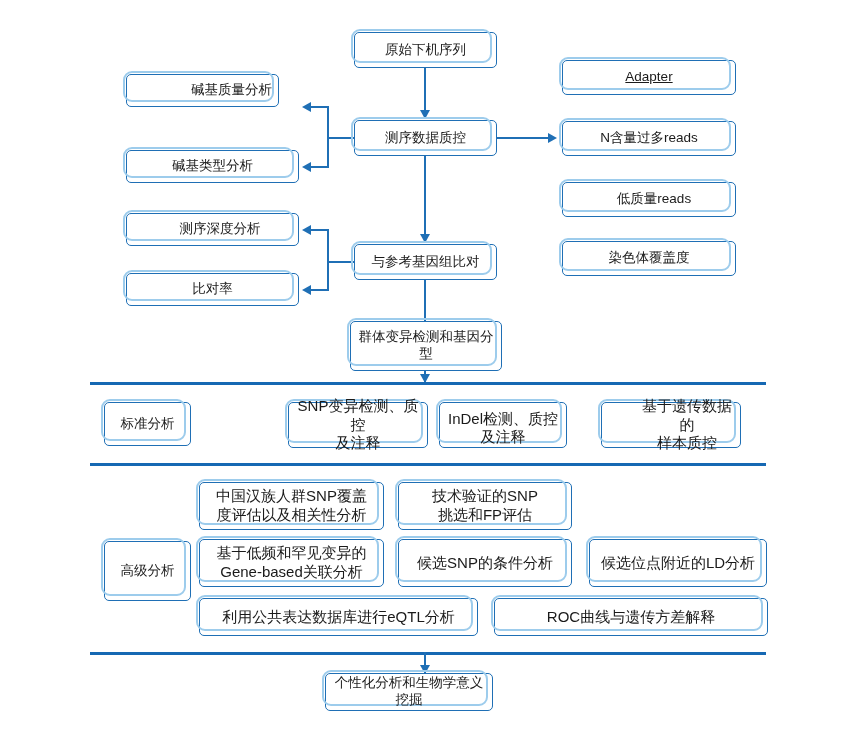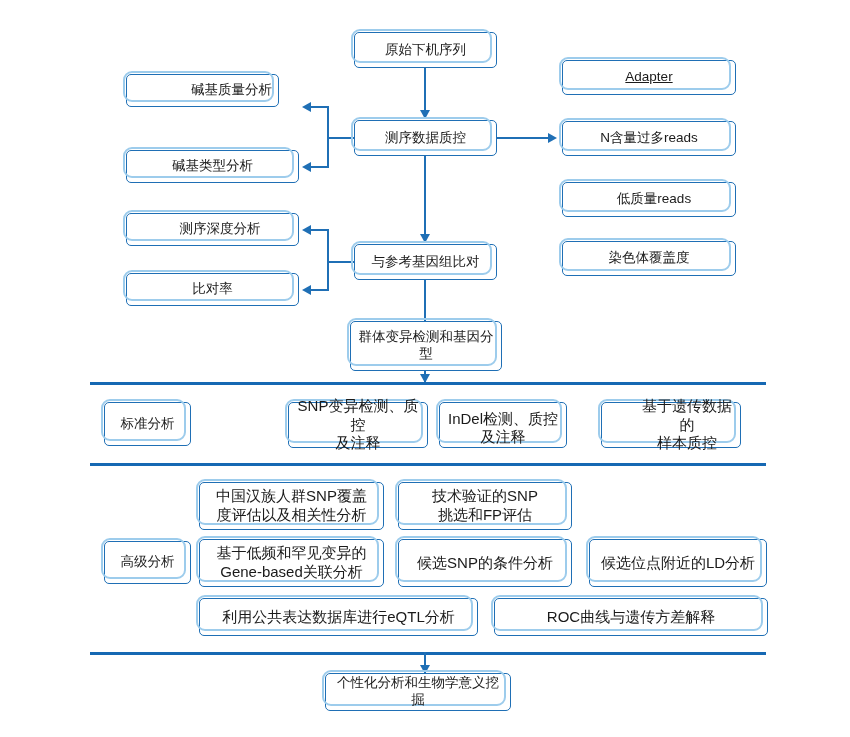--- a/index.html
+++ b/index.html
@@ -188,21 +188,21 @@
 及注释</span>
   </div>
 
   <div class="node small" style="left:601px; top:402px; width:140px; height:46px;padding-left:32px;">
     <span class="lbl">基于遗传数据的
 样本质控</span>
   </div>
 
   <div class="divider" style="left:90px; top:463px; width:676px;"></div>
 
-  <div class="node" style="left:104px; top:541px; width:87px; height:43px;">
+  <div class="node" style="left:104px; top:541px; width:87px; height:60px;">
     <span class="lbl">高级分析</span>
   </div>
 
   <div class="node small" style="left:398px; top:482px; width:174px; height:48px;">
     <span class="lbl">技术验证的SNP
 挑选和FP评估</span>
   </div>
   <div class="node small" style="left:199px; top:482px; width:185px; height:48px;">
     <span class="lbl">中国汉族人群SNP覆盖
 度评估以及相关性分析</span>
@@ -224,17 +224,17 @@
   </div>
   <div class="node small" style="left:494px; top:598px; width:274px; height:38px;">
     <span class="lbl">ROC曲线与遗传方差解释</span>
   </div>
 
   <div class="divider" style="left:90px; top:652px; width:676px;"></div>
 
   <div class="vline" style="left:424px; top:652px; width:2.4px; height:21px;"></div>
   <div class="arrow down" style="left:420px; top:665px;"></div>
 
-  <div class="node" style="left:325px; top:673px; width:186px; height:38px;">
+  <div class="node" style="left:325px; top:673px; width:168px; height:38px;">
     <span class="lbl">个性化分析和生物学意义挖掘</span>
   </div>
 
 </div>
 
 </body></html>

